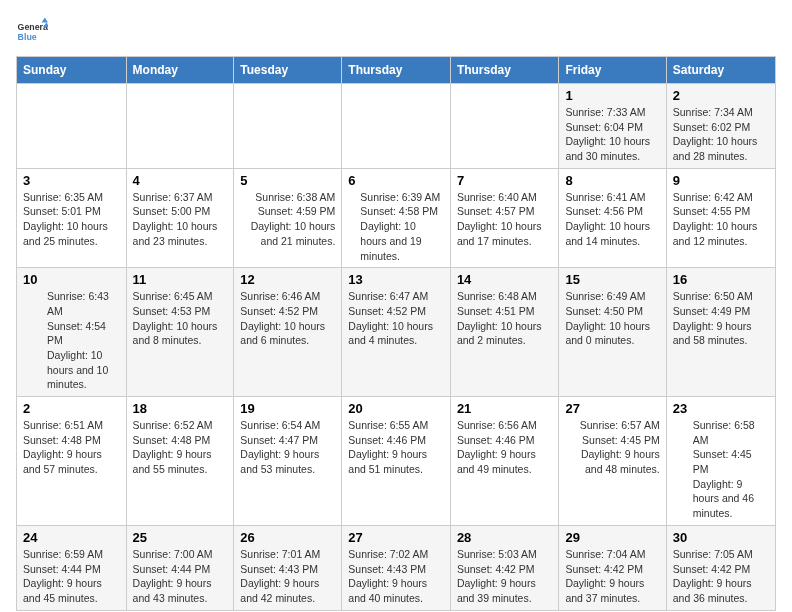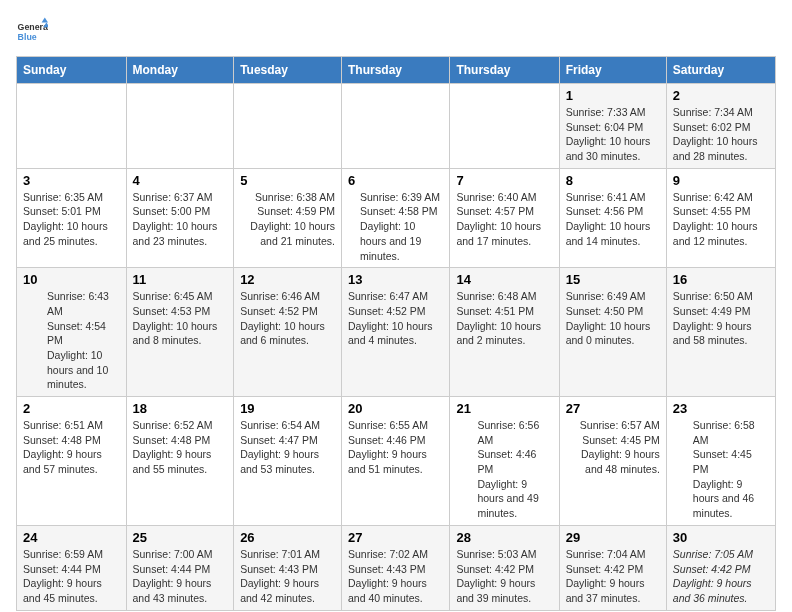--- a/index.html
+++ b/index.html
@@ -242,21 +242,21 @@
 Daylight: 9 hours and 53 minutes.</div>
         </td>
         <td>
           <span class="day-num">20</span>
           <div class="day-info" style="white-space: pre-line;">Sunrise: 6:55 AM
 Sunset: 4:46 PM
 Daylight: 9 hours and 51 minutes.</div>
         </td>
         <td>
           <span class="day-num">21</span>
-          <div class="day-info" style="white-space: pre-line; margin-left: 21px;">Sunrise: 6:56 AM
+          <div class="day-info" style="white-space: pre-line;">Sunrise: 6:56 AM
 Sunset: 4:46 PM
 Daylight: 9 hours and 49 minutes.</div>
         </td>
         <td>
           <span class="day-num">27</span>
           <div class="day-info" style="white-space: pre-line; text-align: right;">Sunrise: 6:57 AM
 Sunset: 4:45 PM
 Daylight: 9 hours and 48 minutes.</div>
         </td>
         <td>
@@ -298,19 +298,19 @@
 Daylight: 9 hours and 39 minutes.</div>
         </td>
         <td>
           <span class="day-num">29</span>
           <div class="day-info" style="white-space: pre-line;">Sunrise: 7:04 AM
 Sunset: 4:42 PM
 Daylight: 9 hours and 37 minutes.</div>
         </td>
         <td>
           <span class="day-num">30</span>
-          <div class="day-info" style="white-space: pre-line; font-style: italic;">Sunrise: 7:05 AM
+          <div class="day-info" style="white-space: pre-line;">Sunrise: 7:05 AM
 Sunset: 4:42 PM
 Daylight: 9 hours and 36 minutes.</div>
         </td>
       </tr>
     </tbody>
 </table>
 
 </body></html>

